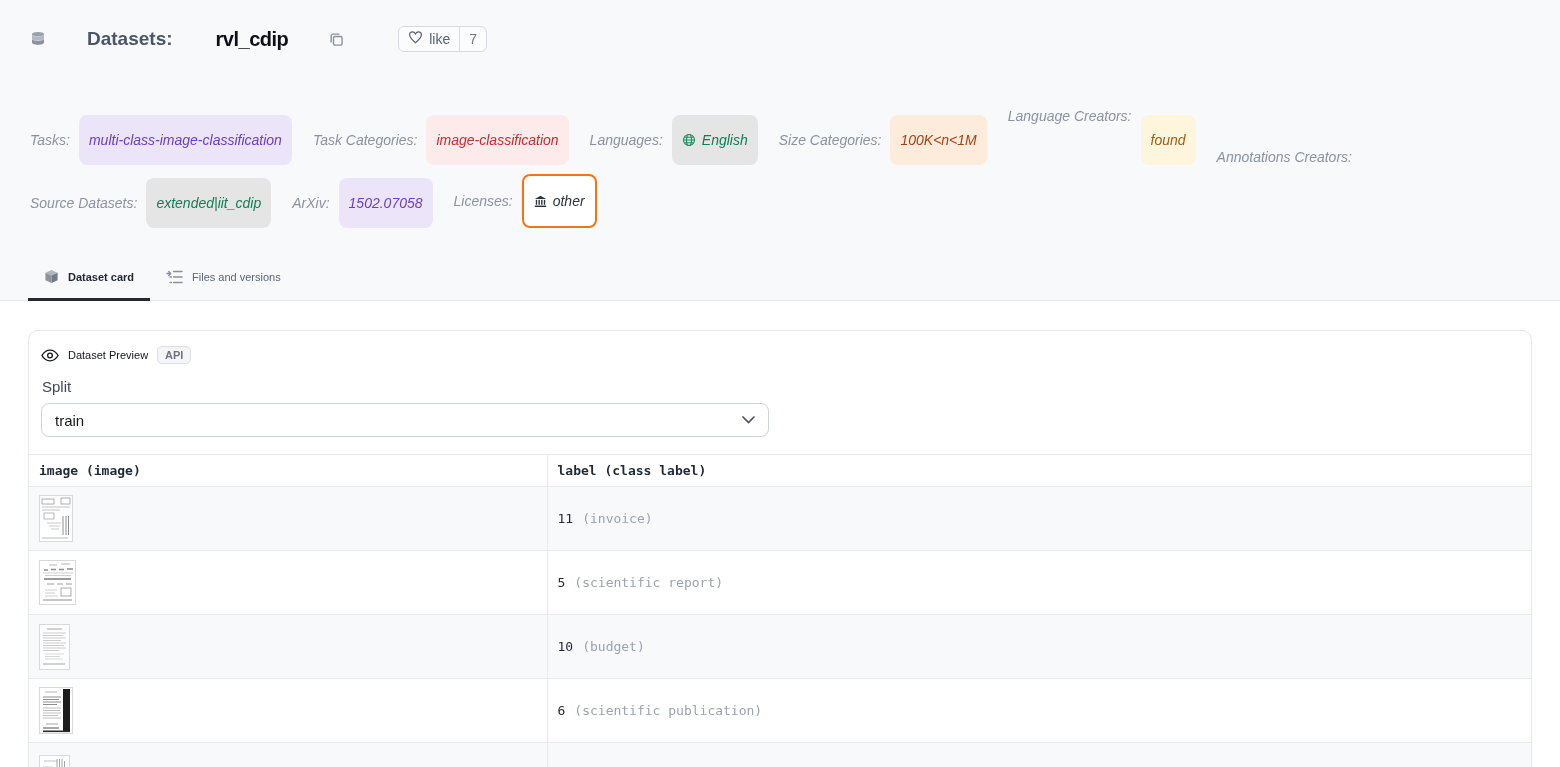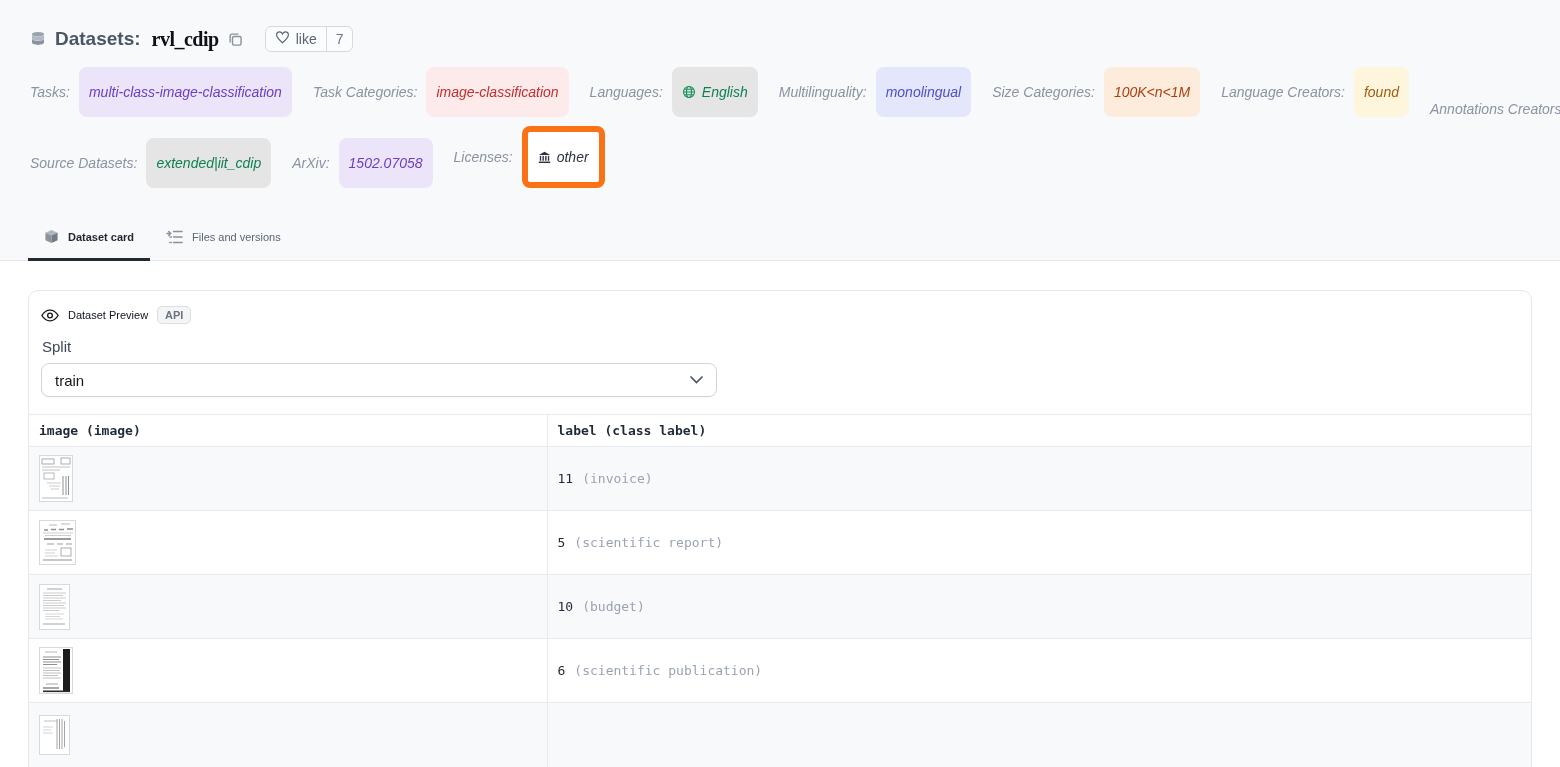--- a/index.html
+++ b/index.html
@@ -4,53 +4,53 @@
 <style>
   * { box-sizing: border-box; }
   html,body { margin:0; padding:0; }
   body {
     width:1560px; height:767px; overflow:hidden;
     background:#ffffff; color:#111827;
     font-family:"Liberation Sans", sans-serif;
   }
   
   .topbar { background:#f8f9fb; padding:26px 30px 0 30px; border-bottom:1px solid #e4e7ec; }
-  .title-row { display:flex; align-items:center; }
+  .title-row { display:flex; align-items:center;gap:32px; }
   .title-row .db-ic { display:flex; margin-right:9px; }
   .breadcrumb { font-size:19px; font-weight:700; color:#4b5566; }
-  .dataset-name { font-family:Liberation Serif, serif; font-weight:700; font-size:20px; color:#0d1117; margin-left:11px; letter-spacing:-0.5px; }
+  .dataset-name { font-family:Liberation Sans, sans-serif; font-weight:700; font-size:20px; color:#0d1117; margin-left:11px; letter-spacing:-0.5px; }
   .copy-btn { display:flex; margin-left:9px; cursor:pointer; }
   .like-btn { display:flex; align-items:center; margin-left:22px; border:1px solid #d6dae0; border-radius:6px; background:#fbfcfd; height:26px; font-size:14px; color:#5a6475; cursor:pointer; overflow:hidden; }
   .like-btn .like-main { display:flex; align-items:center; gap:6px; padding:0 9px; }
   .like-btn .like-count { border-left:1px solid #d6dae0; padding:0 9px; height:100%; display:flex; align-items:center; color:#6b7586; }
 
   .tag-row { display:flex; align-items:flex-end; margin-top:15px; font-size:14px; white-space:nowrap;font-style:italic; }
   .tag-row2 { margin-top:9px; padding-bottom:2px; }
   .tag-group { display:flex; align-items:center; margin-right:21px; }
   .tag-label { color:#8b93a2; margin-right:9px; }
   .pill { display:inline-flex; align-items:center; gap:6px; padding:15px 10px; border-radius:8px; font-size:14px; line-height:20px; cursor:pointer; }
   .pill.purple { background:#ece5fa; color:#6d3fc0; }
   .pill.red    { background:#fdeaea; color:#c03030; }
   .pill.green  { background:#e5e5e5; color:#0d7f52; }
   .pill.indigo { background:#e4e6fb; color:#4d51c0; }
   .pill.orange { background:#fdecdc; color:#a84012; }
-  .pill.yellow { background:#fdf5dc; color:#a05c10; }
-  .pill.plain  { background:#ffffff; color:#2d3340; border:6px solid #f97316; }
+  .pill.yellow { background:#fdf5dc; color:#a05c10;margin-top:48px; }
+  .pill.plain  { background:#ffffff; color:#2d3340; border:2px solid #f97316; }
 
   .tabs { display:flex; align-items:stretch; margin-top:25px; margin-left:-2px; }
   .tab { display:flex; align-items:center; gap:9px; padding:0 16px; height:46px; font-size:11px; color:#5a6475; cursor:pointer; border-bottom:3px solid transparent; margin-bottom:-1px; }
   .tab.active { font-weight:700; color:#1f2530; border-bottom-color:#232832; }
 
   
   .card { margin:29px 0 0 28px; width:1504px; height:510px; background:#fff; border:1px solid #e4e7ec; border-radius:10px; overflow:hidden; }
   .card-head { display:flex; align-items:center; gap:9px; margin:15px 12px 0 12px; }
   .preview-title { font-size:11px; font-weight:400; color:#101520; }
   .api-badge { font-size:11px; font-weight:600; color:#6b7280; background:#f4f5f7; border:1px solid #dbdee3; border-radius:5px; padding:2px 7px; cursor:pointer; }
   .split-label { margin:14px 12px 0 13px; font-size:15px; color:#3e4757; }
-  .split-select { margin:8px 12px 0 12px; width:676px; height:34px; background:#fff; border:1px solid #cfd4da; border-radius:8px; display:flex; align-items:center; justify-content:space-between; padding:0 13px; font-size:15px; color:#16181d; cursor:pointer; box-shadow:0 1px 1px rgba(0,0,0,0.02); }
+  .split-select { margin:8px 12px 0 12px; width:728px; height:34px; background:#fff; border:1px solid #cfd4da; border-radius:8px; display:flex; align-items:center; justify-content:space-between; padding:0 13px; font-size:15px; color:#16181d; cursor:pointer; box-shadow:0 1px 1px rgba(0,0,0,0.02); }
 
   table.preview { margin-top:17px; width:100%; border-collapse:collapse; table-layout:fixed; font-family:"DejaVu Sans Mono", monospace; font-size:13px; }
   table.preview th, table.preview td { text-align:left; padding:0 10px; border-top:1px solid #e8eaee; }
   table.preview th + th, table.preview td + td { border-left:1px solid #e8eaee; }
   table.preview col.c1 { width:518px; }
   table.preview thead th { height:32px; font-weight:700; color:#1f2937; }
   table.preview tbody td { height:64px; vertical-align:middle; }
   table.preview tbody tr:nth-child(odd) { background:#f8f9fb; }
   .lbl-num { color:#1f2937; }
   .lbl-name { color:#9aa3b0; margin-left:9px; }
@@ -105,24 +105,20 @@
           <svg width="14" height="14" viewBox="0 0 14 14" fill="none" stroke="#17905d" stroke-width="1.1">
               <circle cx="7" cy="7" r="5.5"></circle>
               <ellipse cx="7" cy="7" rx="2.5" ry="5.5"></ellipse>
               <path d="M1.7 7h10.6M2.4 4.3h9.2M2.4 9.7h9.2"></path>
             </svg>
         </span>
         <span>English</span>
       </span>
     </span>
     <span class="tag-group">
-      <span class="tag-label">Multilinguality:</span>
-      <span class="pill indigo">monolingual</span>
-    </span>
-    <span class="tag-group">
       <span class="tag-label">Size Categories:</span>
       <span class="pill orange">100K&lt;n&lt;1M</span>
     </span>
     <span class="tag-group">
       <span class="tag-label">Language Creators:</span>
       <span class="pill yellow">found</span>
     </span>
     <span class="tag-group">
       <span class="tag-label">Annotations Creators:</span>
 

